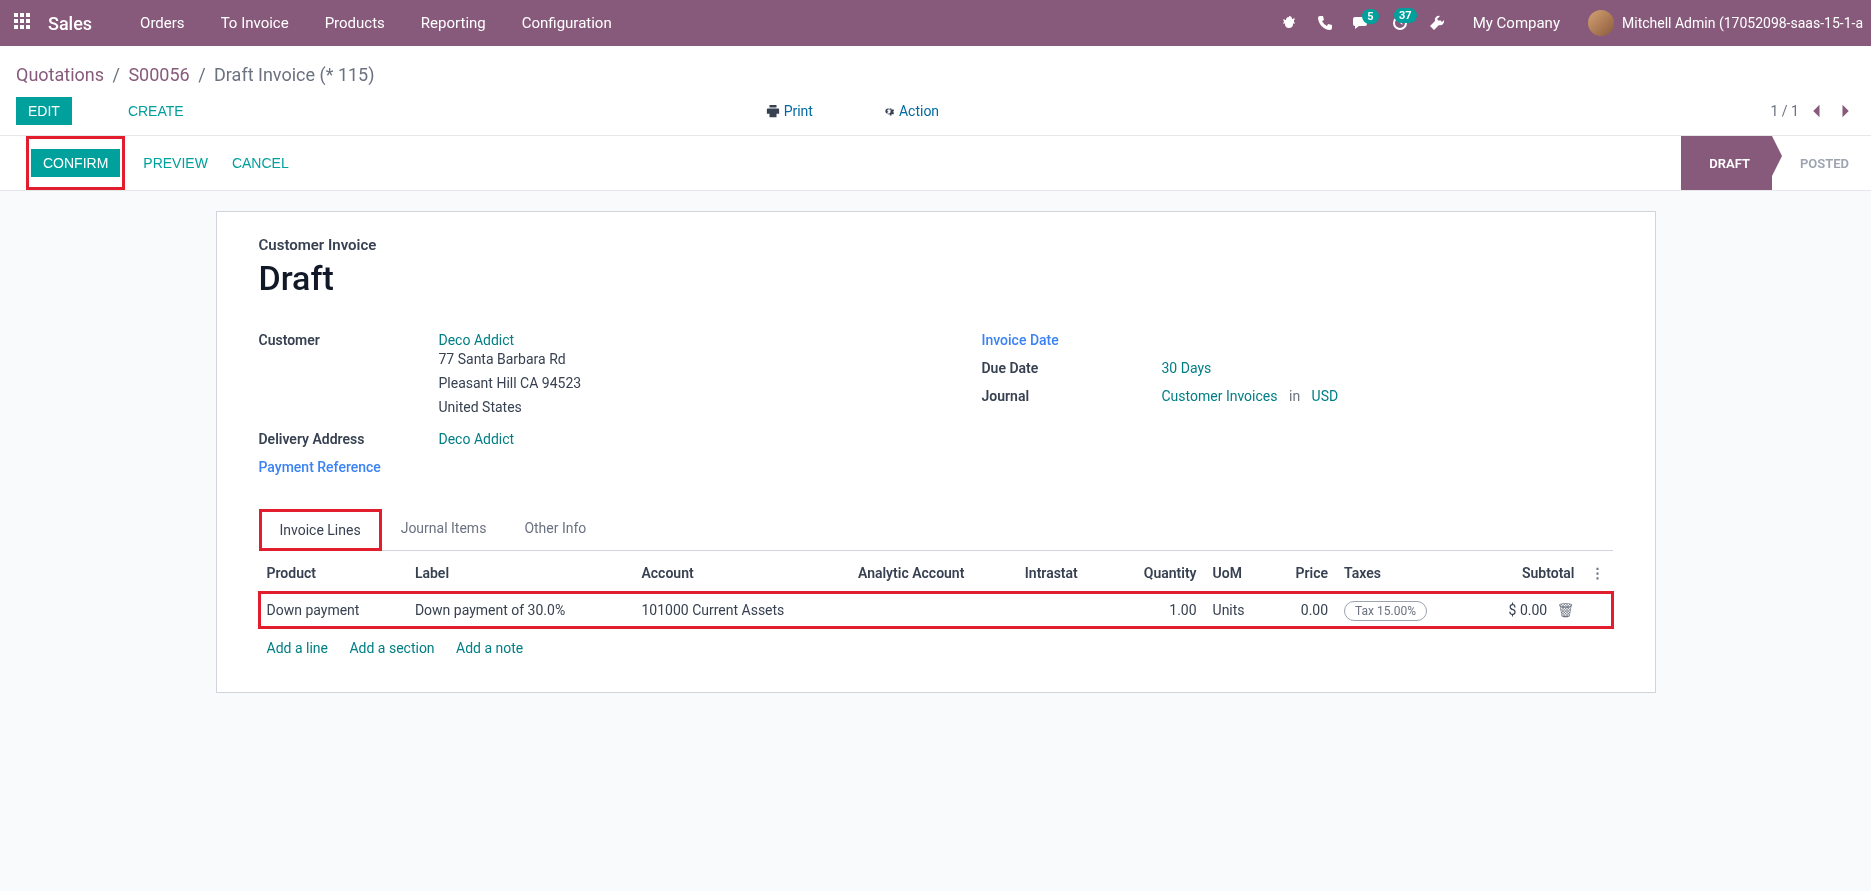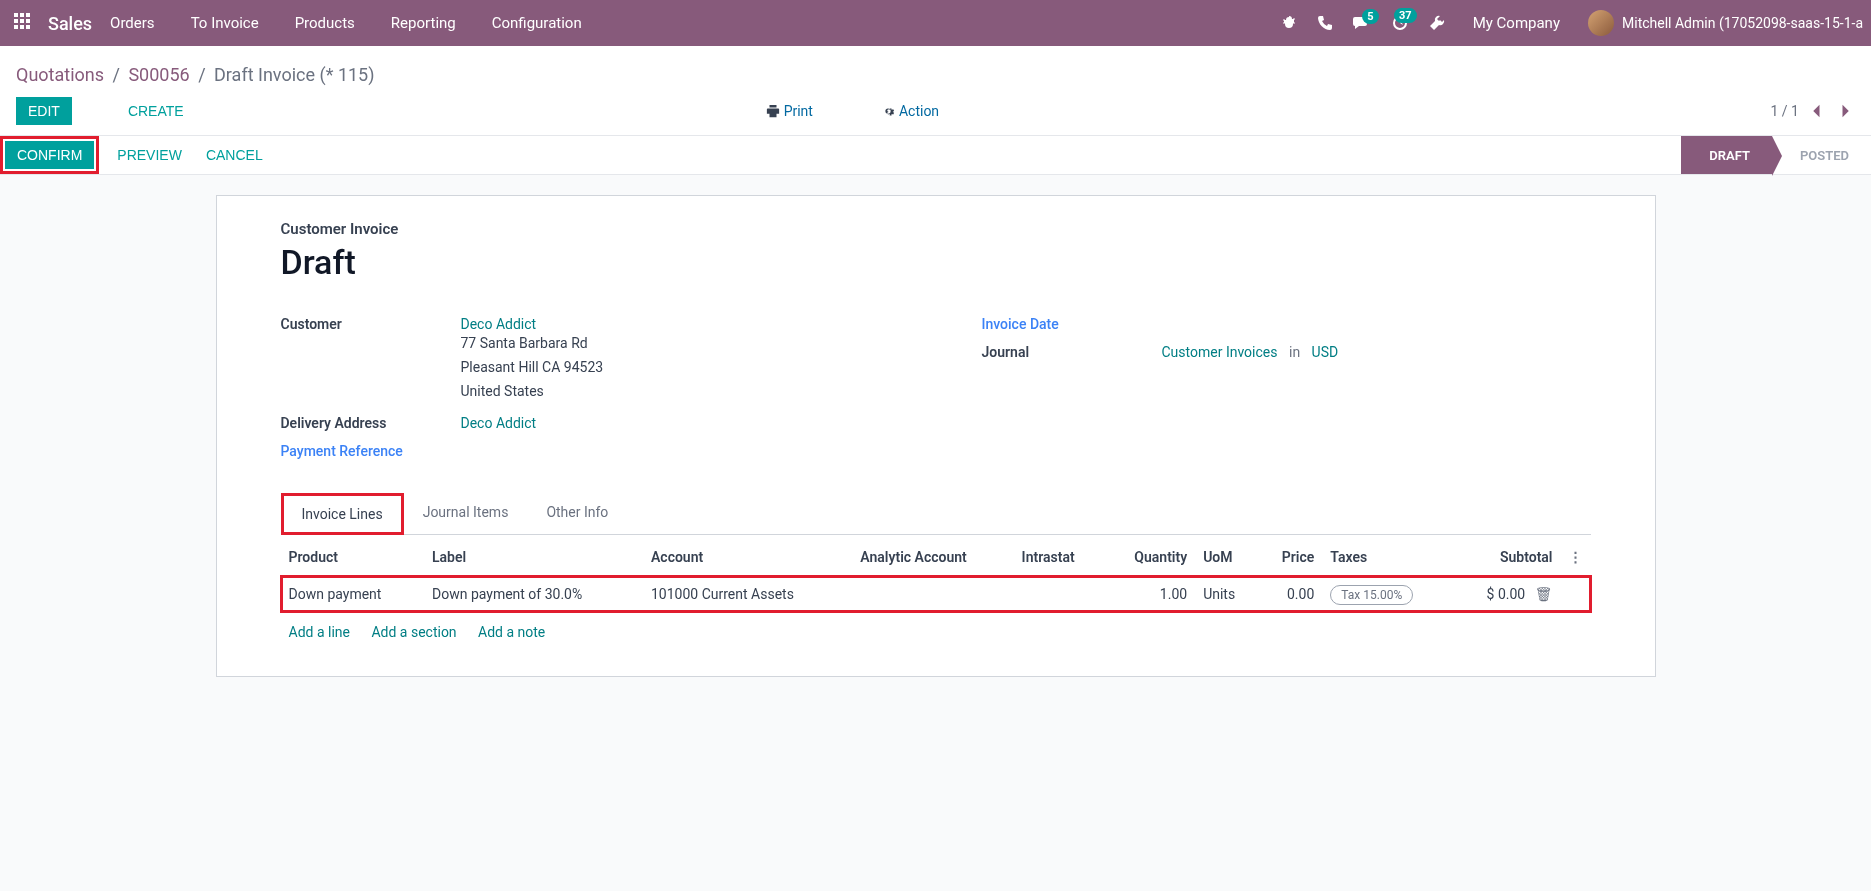--- a/index.html
+++ b/index.html
@@ -1,47 +1,47 @@
 <!DOCTYPE html>
 <html><head>
 <meta charset="utf-8">
 <style>
 * { box-sizing: border-box; margin: 0; padding: 0; }
 body { font-family: -apple-system, BlinkMacSystemFont, "Segoe UI", Roboto, "Helvetica Neue", sans-serif; font-size: 14px; color: #374151; background: #f9fafb; }
 .topnav { background: #875a7b; height: 46px; display: flex; align-items: center; padding: 0 8px; color: #fff; }
 .topnav .apps-grid { width: 20px; height: 20px; display: inline-grid; grid-template-columns: repeat(3,4px); grid-template-rows: repeat(3,4px); gap: 2px; margin: 0 14px 0 6px; cursor: pointer; }
 .topnav .apps-grid span { background: #fff; width: 4px; height: 4px; }
-.topnav .brand { font-size: 18px; font-weight: 500; cursor: pointer; }
+.topnav .brand { font-size: 18px; font-weight: 500; margin-right: 30px; cursor: pointer; }
 .topnav .menu-item { padding: 0 18px; font-size: 15px; cursor: pointer; }
 .topnav .spacer { flex: 1; }
 .topnav .icon-btn { position: relative; padding: 0 10px; cursor: pointer; display: flex; align-items: center; }
 .topnav svg { fill: #fff; }
 .badge { position: absolute; top: -6px; right: 2px; background: #00a09d; color: #fff; font-size: 11px; font-weight: 700; border-radius: 10px; padding: 1px 5px; }
 .avatar { width: 26px; height: 26px; border-radius: 50%; background: linear-gradient(135deg,#d4a373,#8b5a3c); margin-right: 8px; display:inline-block; }
 .user-label { font-size: 14px; }
 .control-bar { background: #fff; padding: 10px 16px 0 16px; }
 .breadcrumb { font-size: 18px; color: #6b7280; padding: 8px 0 12px 0; }
 .breadcrumb .link { color: #875a7b; cursor: pointer; }
 .breadcrumb .sep { color: #6b7280; margin: 0 4px; }
 .button-row { display: flex; align-items: center; padding-bottom: 10px; gap: 44px; }
 .btn { padding: 6px 12px; font-size: 14px; font-weight: 500; cursor: pointer; border: none; background: transparent; }
 .btn-primary { background: #00a09d; color: #fff; }
 .btn-link { color: #00a09d; }
 .print-action { color: #0369a1; display: flex; align-items: center; gap: 4px; margin: 0 12px; cursor: pointer; }
 .pager { margin-left: auto; display: flex; align-items: center; gap: 8px; color: #6b7280; }
 .pager svg { fill: #875a7b; cursor: pointer; }
-.statusbar { background: #fff; border-top: 1px solid #e5e7eb; border-bottom: 1px solid #e5e7eb; display: flex; align-items: stretch; height: 40px; padding-left: 0; }
+.statusbar { background: #fff; border-top: 1px solid #e5e7eb; border-bottom: 1px solid #e5e7eb; display: flex; align-items: stretch; height: 56px; padding-left: 26px; }
 .statusbar .highlight-box { border: 3px solid #e11d2e; display: inline-flex; align-items: center; margin-right: 6px; padding: 0 2px; }
 .status-arrows { margin-left: auto; display: flex; }
 .status-step { position: relative; padding: 0 22px 0 28px; display: flex; align-items: center; font-size: 13px; font-weight: 600; color: #9ca3af; background: #fff; }
 .status-step.active { background: #875a7b; color: #fff; }
 .status-step::after { content: ""; position: absolute; right: -10px; top: 0; width: 0; height: 0; border-top: 20px solid transparent; border-bottom: 20px solid transparent; border-left: 10px solid #fff; z-index: 2; }
 .status-step.active::after { border-left-color: #875a7b; }
 .sheet-wrap { padding: 0 16px 20px; }
-.sheet { background: #fff; border: 1px solid #d1d5db; max-width: 1440px; margin: 20px auto 4px; padding: 24px 64px; }
+.sheet { background: #fff; border: 1px solid #d1d5db; max-width: 1440px; margin: 20px auto 4px; padding: 24px 42px; }
 .doc-type { font-size: 15px; font-weight: 600; margin-bottom: 4px; }
 .doc-title { font-size: 34px; font-weight: 500; color: #111827; margin-bottom: 28px; }
 .form-grid { display: grid; grid-template-columns: 1fr 1fr; gap: 0 92px; margin-bottom: 28px; }
 .form-row { display: flex; padding: 6px 0; }
 .form-label { width: 180px; font-weight: 600; color: #374151; }
 .form-label.muted { color: #3b82f6; font-weight: 500; }
 .form-value { flex: 1; }
 .form-value .link { color: #017e84; cursor: pointer; }
 .form-value .addr { color: #374151; line-height: 1.7; }
 .inline-in { color: #6b7280; margin: 0 8px; }
@@ -187,20 +187,24 @@
         </div>
         <div class="form-row">
           <div class="form-label muted">Payment Reference</div>
           <div class="form-value"></div>
         </div>
       </div>
       <div>
         <div class="form-row">
           <div class="form-label muted">Invoice Date</div>
           <div class="form-value"></div>
+        </div>
+        <div class="form-row">
+          <div class="form-label">Due Date</div>
+          <div class="form-value"><span class="link">30 Days</span></div>
         </div>
         <div class="form-row">
           <div class="form-label">Journal</div>
           <div class="form-value">
             <span class="link">Customer Invoices</span>
             <span class="inline-in">in</span>
             <span class="link">USD</span>
           </div>
         </div>
       </div>

